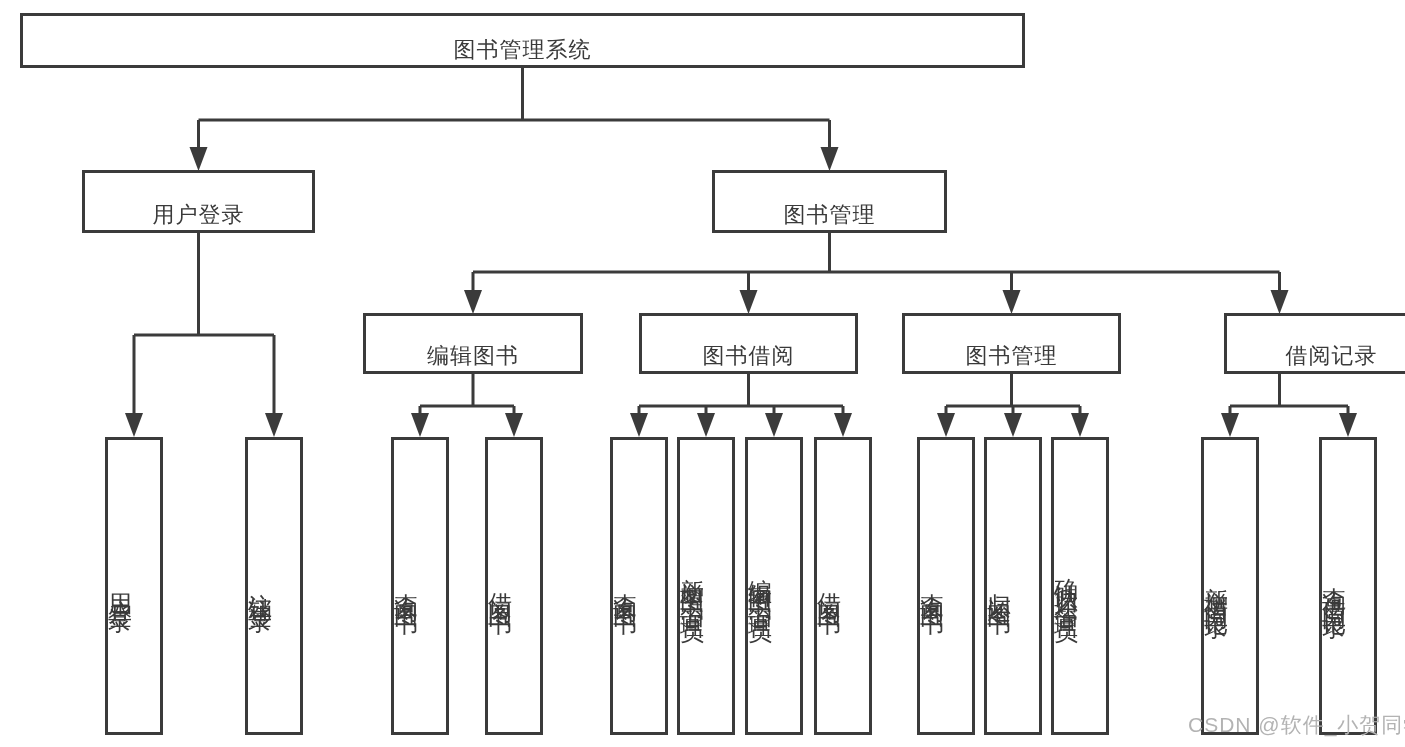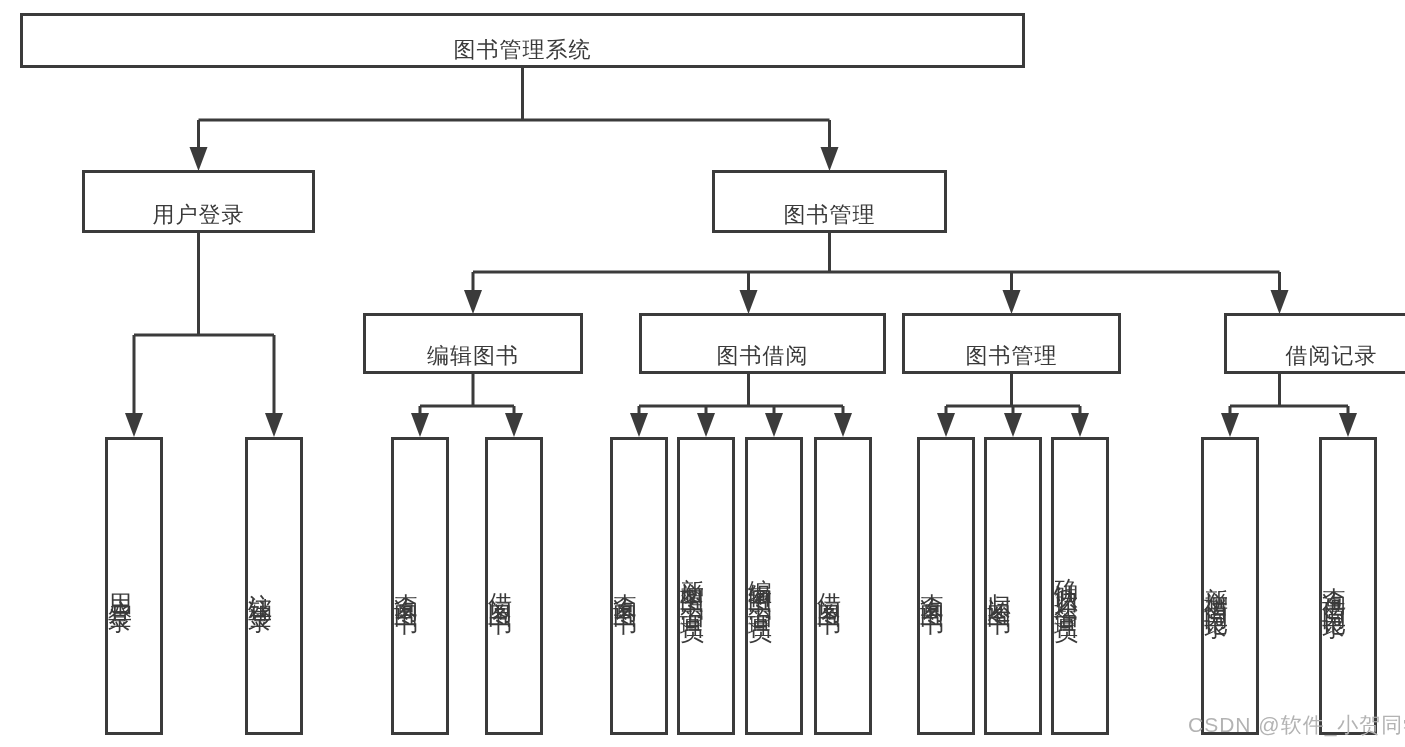--- a/index.html
+++ b/index.html
@@ -113,21 +113,21 @@
   <div class="node h-node" style="left:82px; top:170px; width:233px; height:63px;">
     <span>用户登录</span>
   </div>
   <div class="node h-node" style="left:712px; top:170px; width:235px; height:63px;">
     <span>图书管理</span>
   </div>
 
   <div class="node h-node" style="left:363px; top:313px; width:220px; height:61px;">
     <span>编辑图书</span>
   </div>
-  <div class="node h-node" style="left:639px; top:313px; width:247px; height:61px;">
+  <div class="node h-node" style="left:639px; top:313px; width:219px; height:61px;">
     <span>图书借阅</span>
   </div>
   <div class="node h-node" style="left:902px; top:313px; width:219px; height:61px;">
     <span>图书管理</span>
   </div>
   <div class="node h-node" style="left:1224px; top:313px; width:215px; height:61px;">
     <span>借阅记录</span>
   </div>
 
   <div class="node v-node" style="left:105px; top:437px; width:58px; height:298px;">

